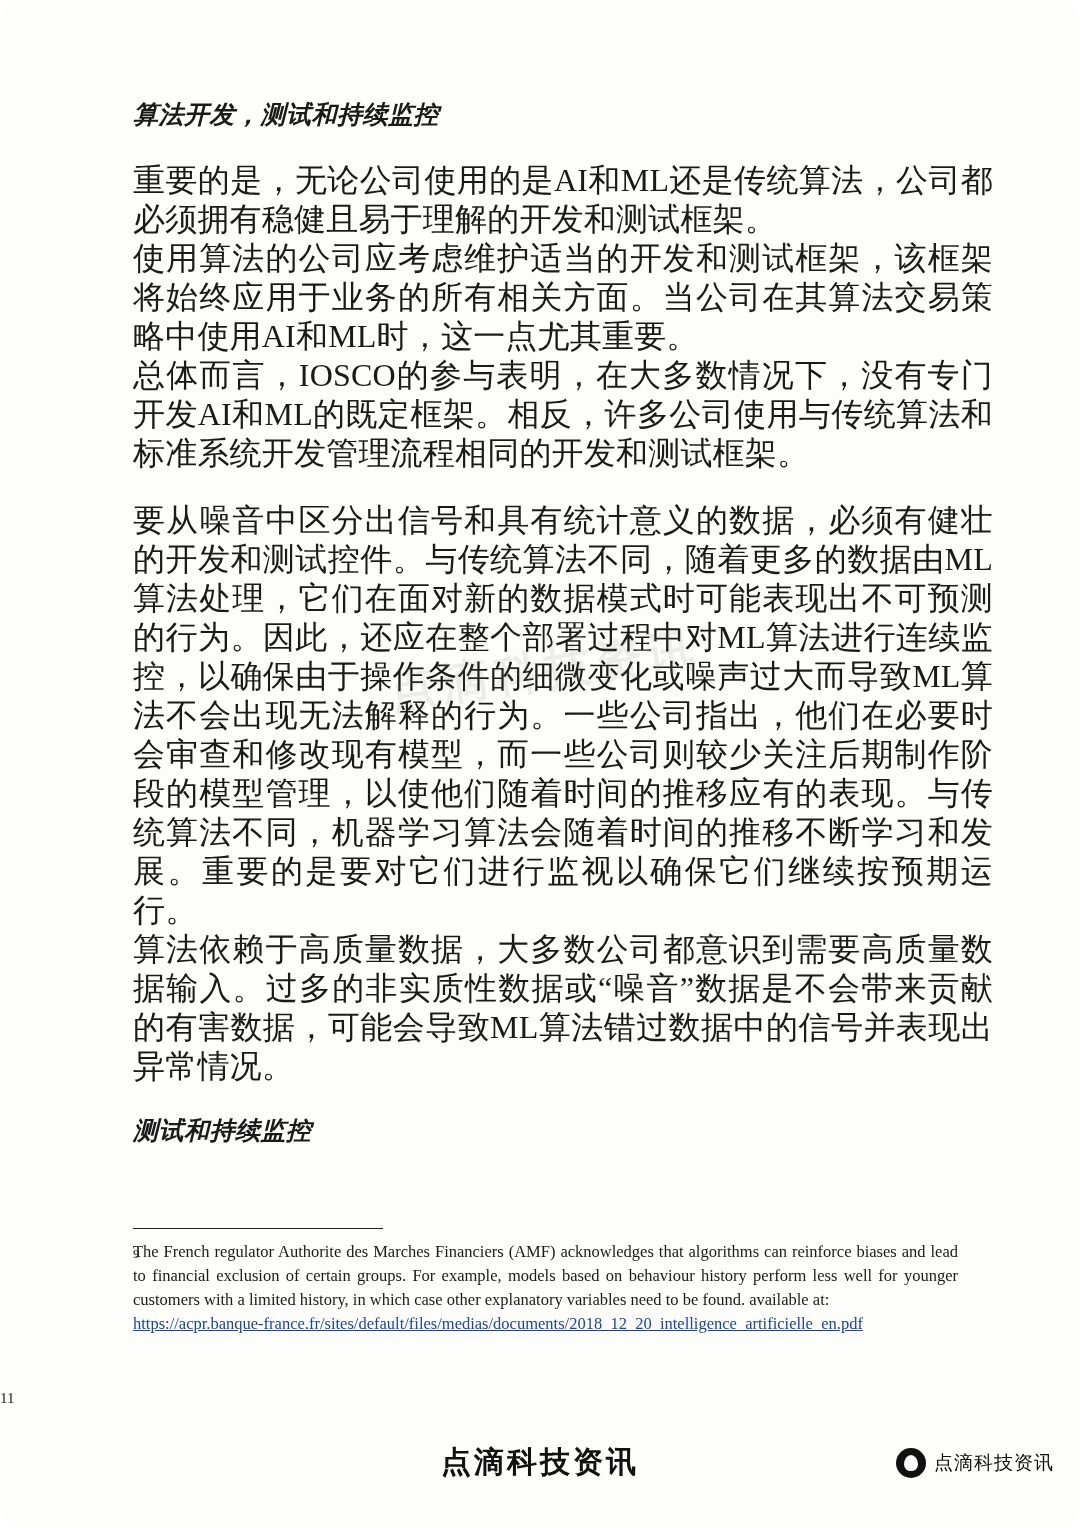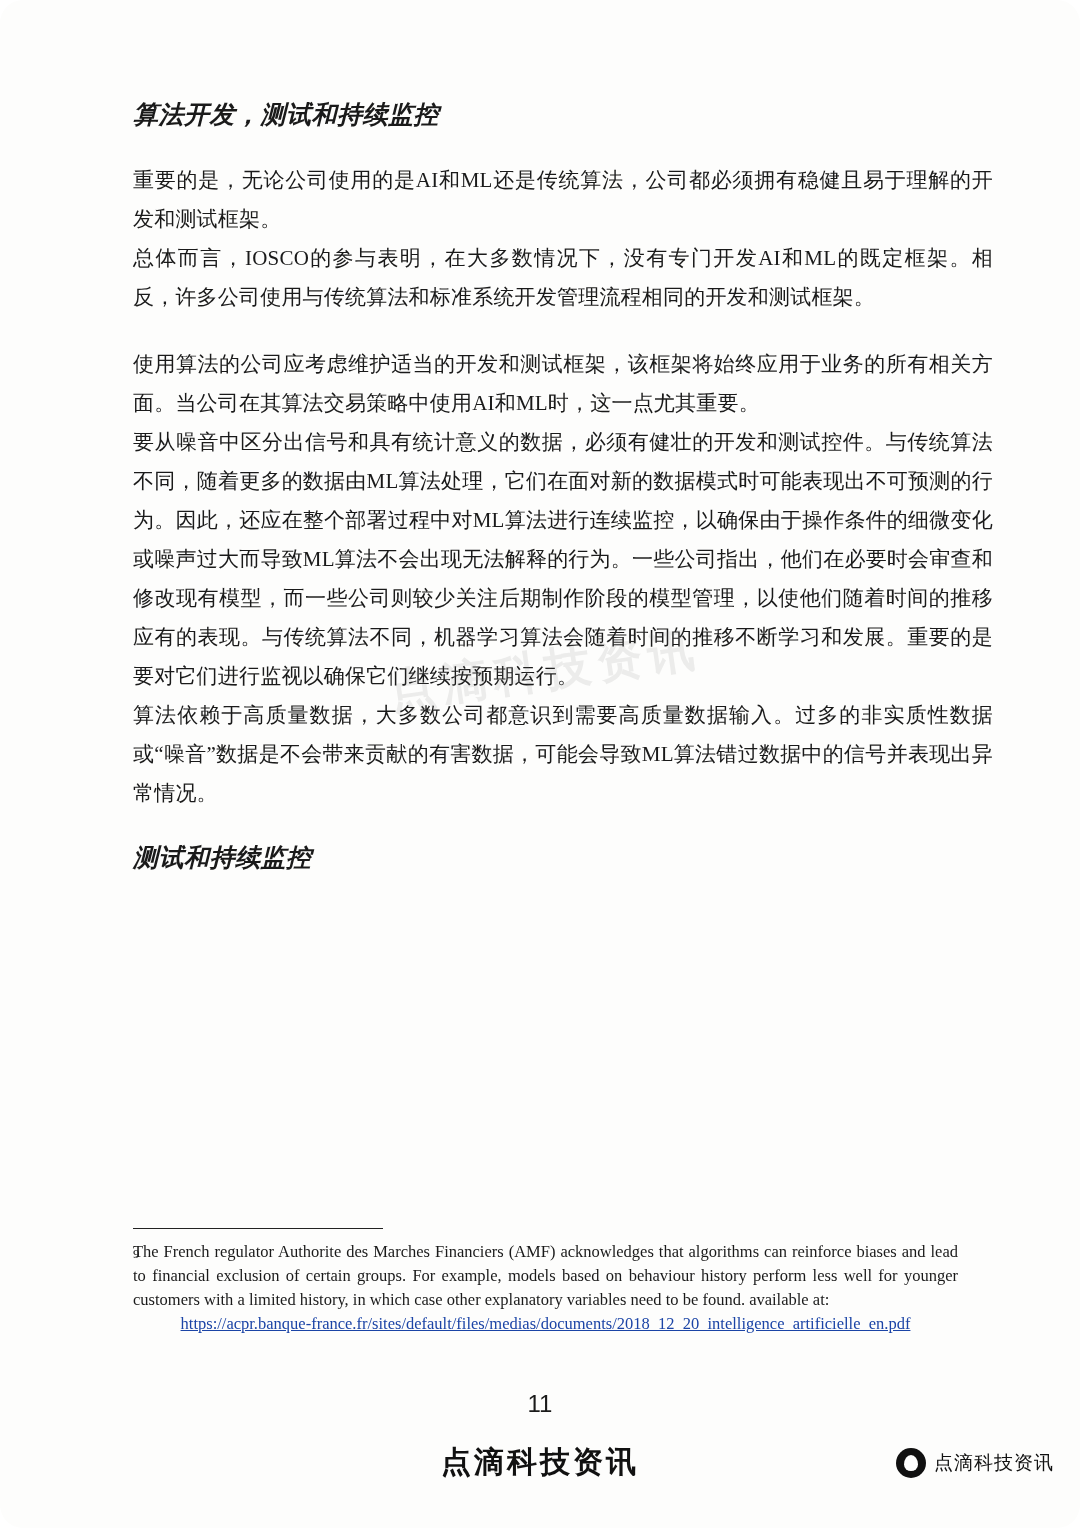--- a/index.html
+++ b/index.html
@@ -34,21 +34,21 @@
     font-size: 25px;
     margin: 0 0 30px 0;
     letter-spacing: 0.5px;
   }
   h2.section-heading.second {
     margin-top: 28px;
     margin-bottom: 6px;
   }
   p.body-par {
     font-family: "Liberation Serif", serif;
-    font-size: 21px;
+    font-size: 32px;
     line-height: 39px;
     margin: 0;
     text-align: justify;
     text-justify: inter-ideograph;
     letter-spacing: 0.2px;
   }
   p.gap-after {
     margin-bottom: 28px;
   }
   .watermark-center {
@@ -90,31 +90,31 @@
     font-size: 13px;
   }
   .footnote-body {
     text-align: justify;
   }
   .footnote-link {
     color: #1b44a6;
     text-decoration: underline;
     word-break: break-all;
     display: block;
-    text-align: center;
+    text-align: left;
     font-family: Liberation Serif, serif;
   }
   .page-number {
     position: absolute;
     left: 0;
     right: 0;
     top: 1390px;
-    text-align: center;
-    font-family: Liberation Sans, sans-serif;
-    font-size: 24px;
+    text-align: left;
+    font-family: Liberation Serif, serif;
+    font-size: 15px;
   }
   .footer-brand {
     position: absolute;
     left: 0;
     right: 0;
     top: 1442px;
     text-align: center;
     font-family: "Liberation Serif", serif;
     font-size: 30px;
     font-weight: bold;
@@ -156,22 +156,22 @@
 </style>
 </head>
 <body>
 
 <div class="page">
 
   <div class="content">
     <h2 class="section-heading">算法开发，测试和持续监控</h2>
 
     <p class="body-par">重要的是，无论公司使用的是AI和ML还是传统算法，公司都必须拥有稳健且易于理解的开发和测试框架。</p>
+    <p class="body-par">使用算法的公司应考虑维护适当的开发和测试框架，该框架将始终应用于业务的所有相关方面。当公司在其算法交易策略中使用AI和ML时，这一点尤其重要。</p>
     <p class="body-par gap-after">总体而言，IOSCO的参与表明，在大多数情况下，没有专门开发AI和ML的既定框架。相反，许多公司使用与传统算法和标准系统开发管理流程相同的开发和测试框架。</p>
-    <p class="body-par">使用算法的公司应考虑维护适当的开发和测试框架，该框架将始终应用于业务的所有相关方面。当公司在其算法交易策略中使用AI和ML时，这一点尤其重要。</p>
     <p class="body-par">要从噪音中区分出信号和具有统计意义的数据，必须有健壮的开发和测试控件。与传统算法不同，随着更多的数据由ML算法处理，它们在面对新的数据模式时可能表现出不可预测的行为。因此，还应在整个部署过程中对ML算法进行连续监控，以确保由于操作条件的细微变化或噪声过大而导致ML算法不会出现无法解释的行为。一些公司指出，他们在必要时会审查和修改现有模型，而一些公司则较少关注后期制作阶段的模型管理，以使他们随着时间的推移应有的表现。与传统算法不同，机器学习算法会随着时间的推移不断学习和发展。重要的是要对它们进行监视以确保它们继续按预期运行。</p>
     <p class="body-par">算法依赖于高质量数据，大多数公司都意识到需要高质量数据输入。过多的非实质性数据或“噪音”数据是不会带来贡献的有害数据，可能会导致ML算法错过数据中的信号并表现出异常情况。</p>
 
     <h2 class="section-heading second">测试和持续监控</h2>
   </div>
 
   <div class="watermark-center">点滴科技资讯</div>
 
   <div class="footnote-rule"></div>
 

